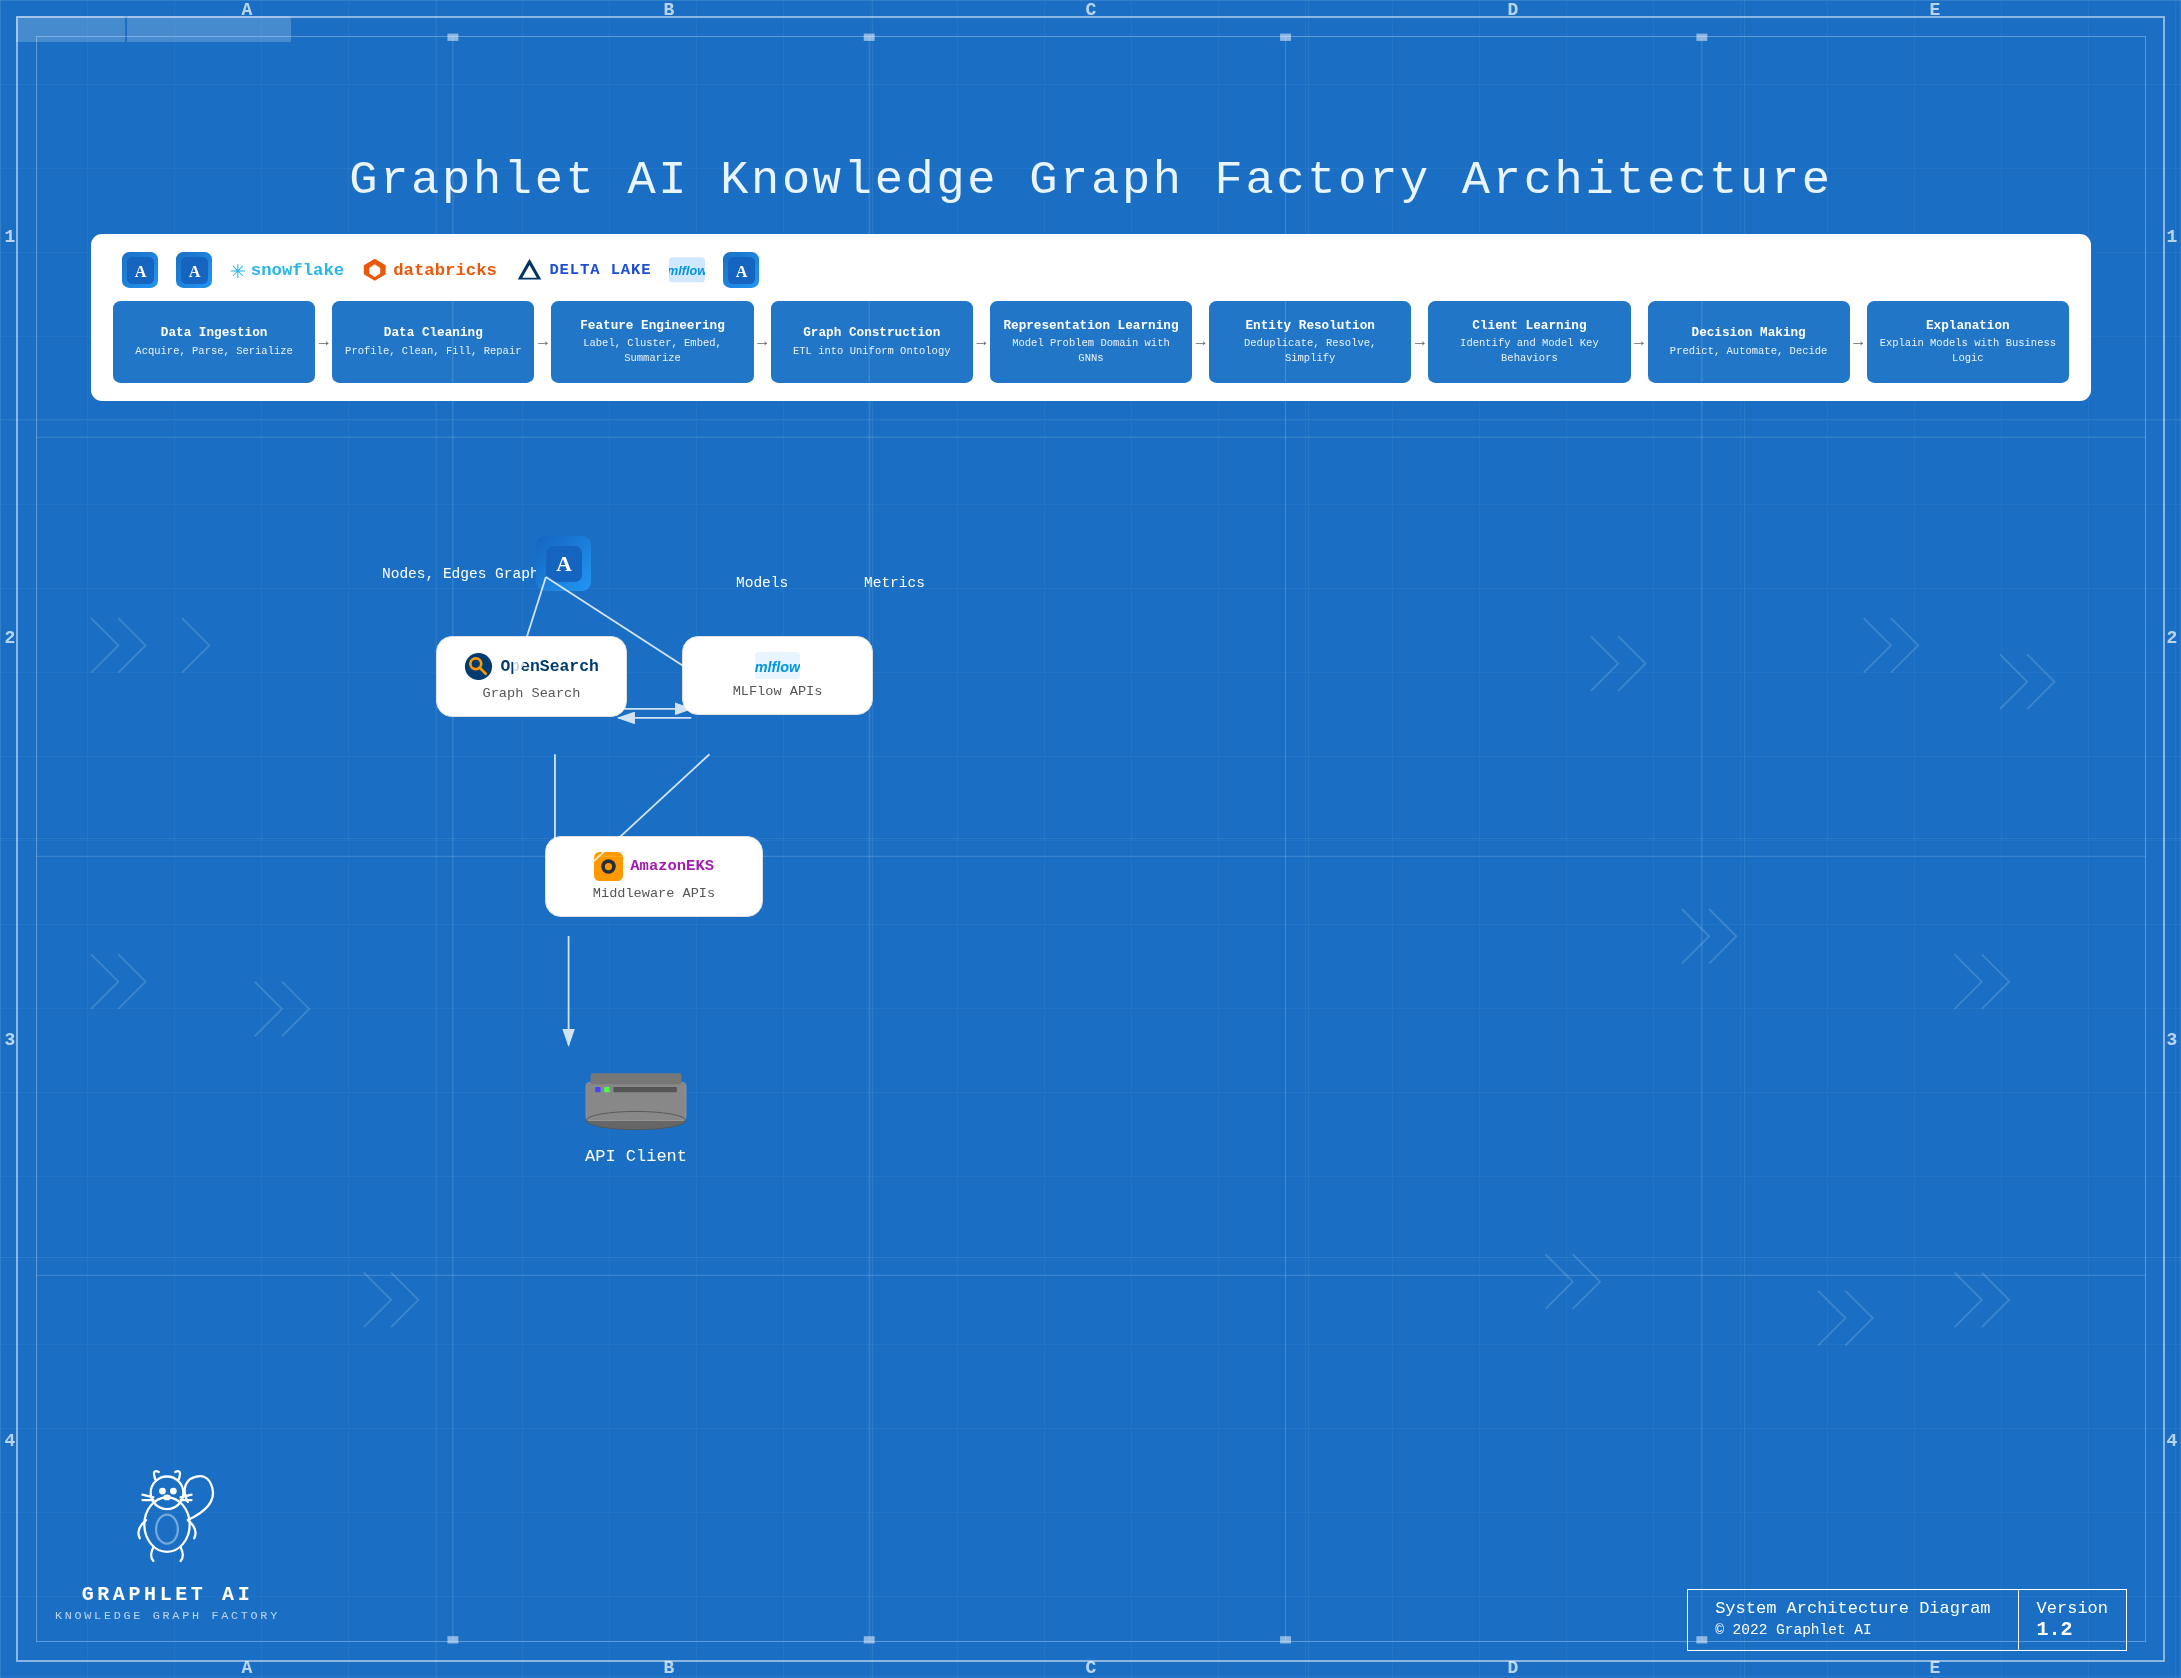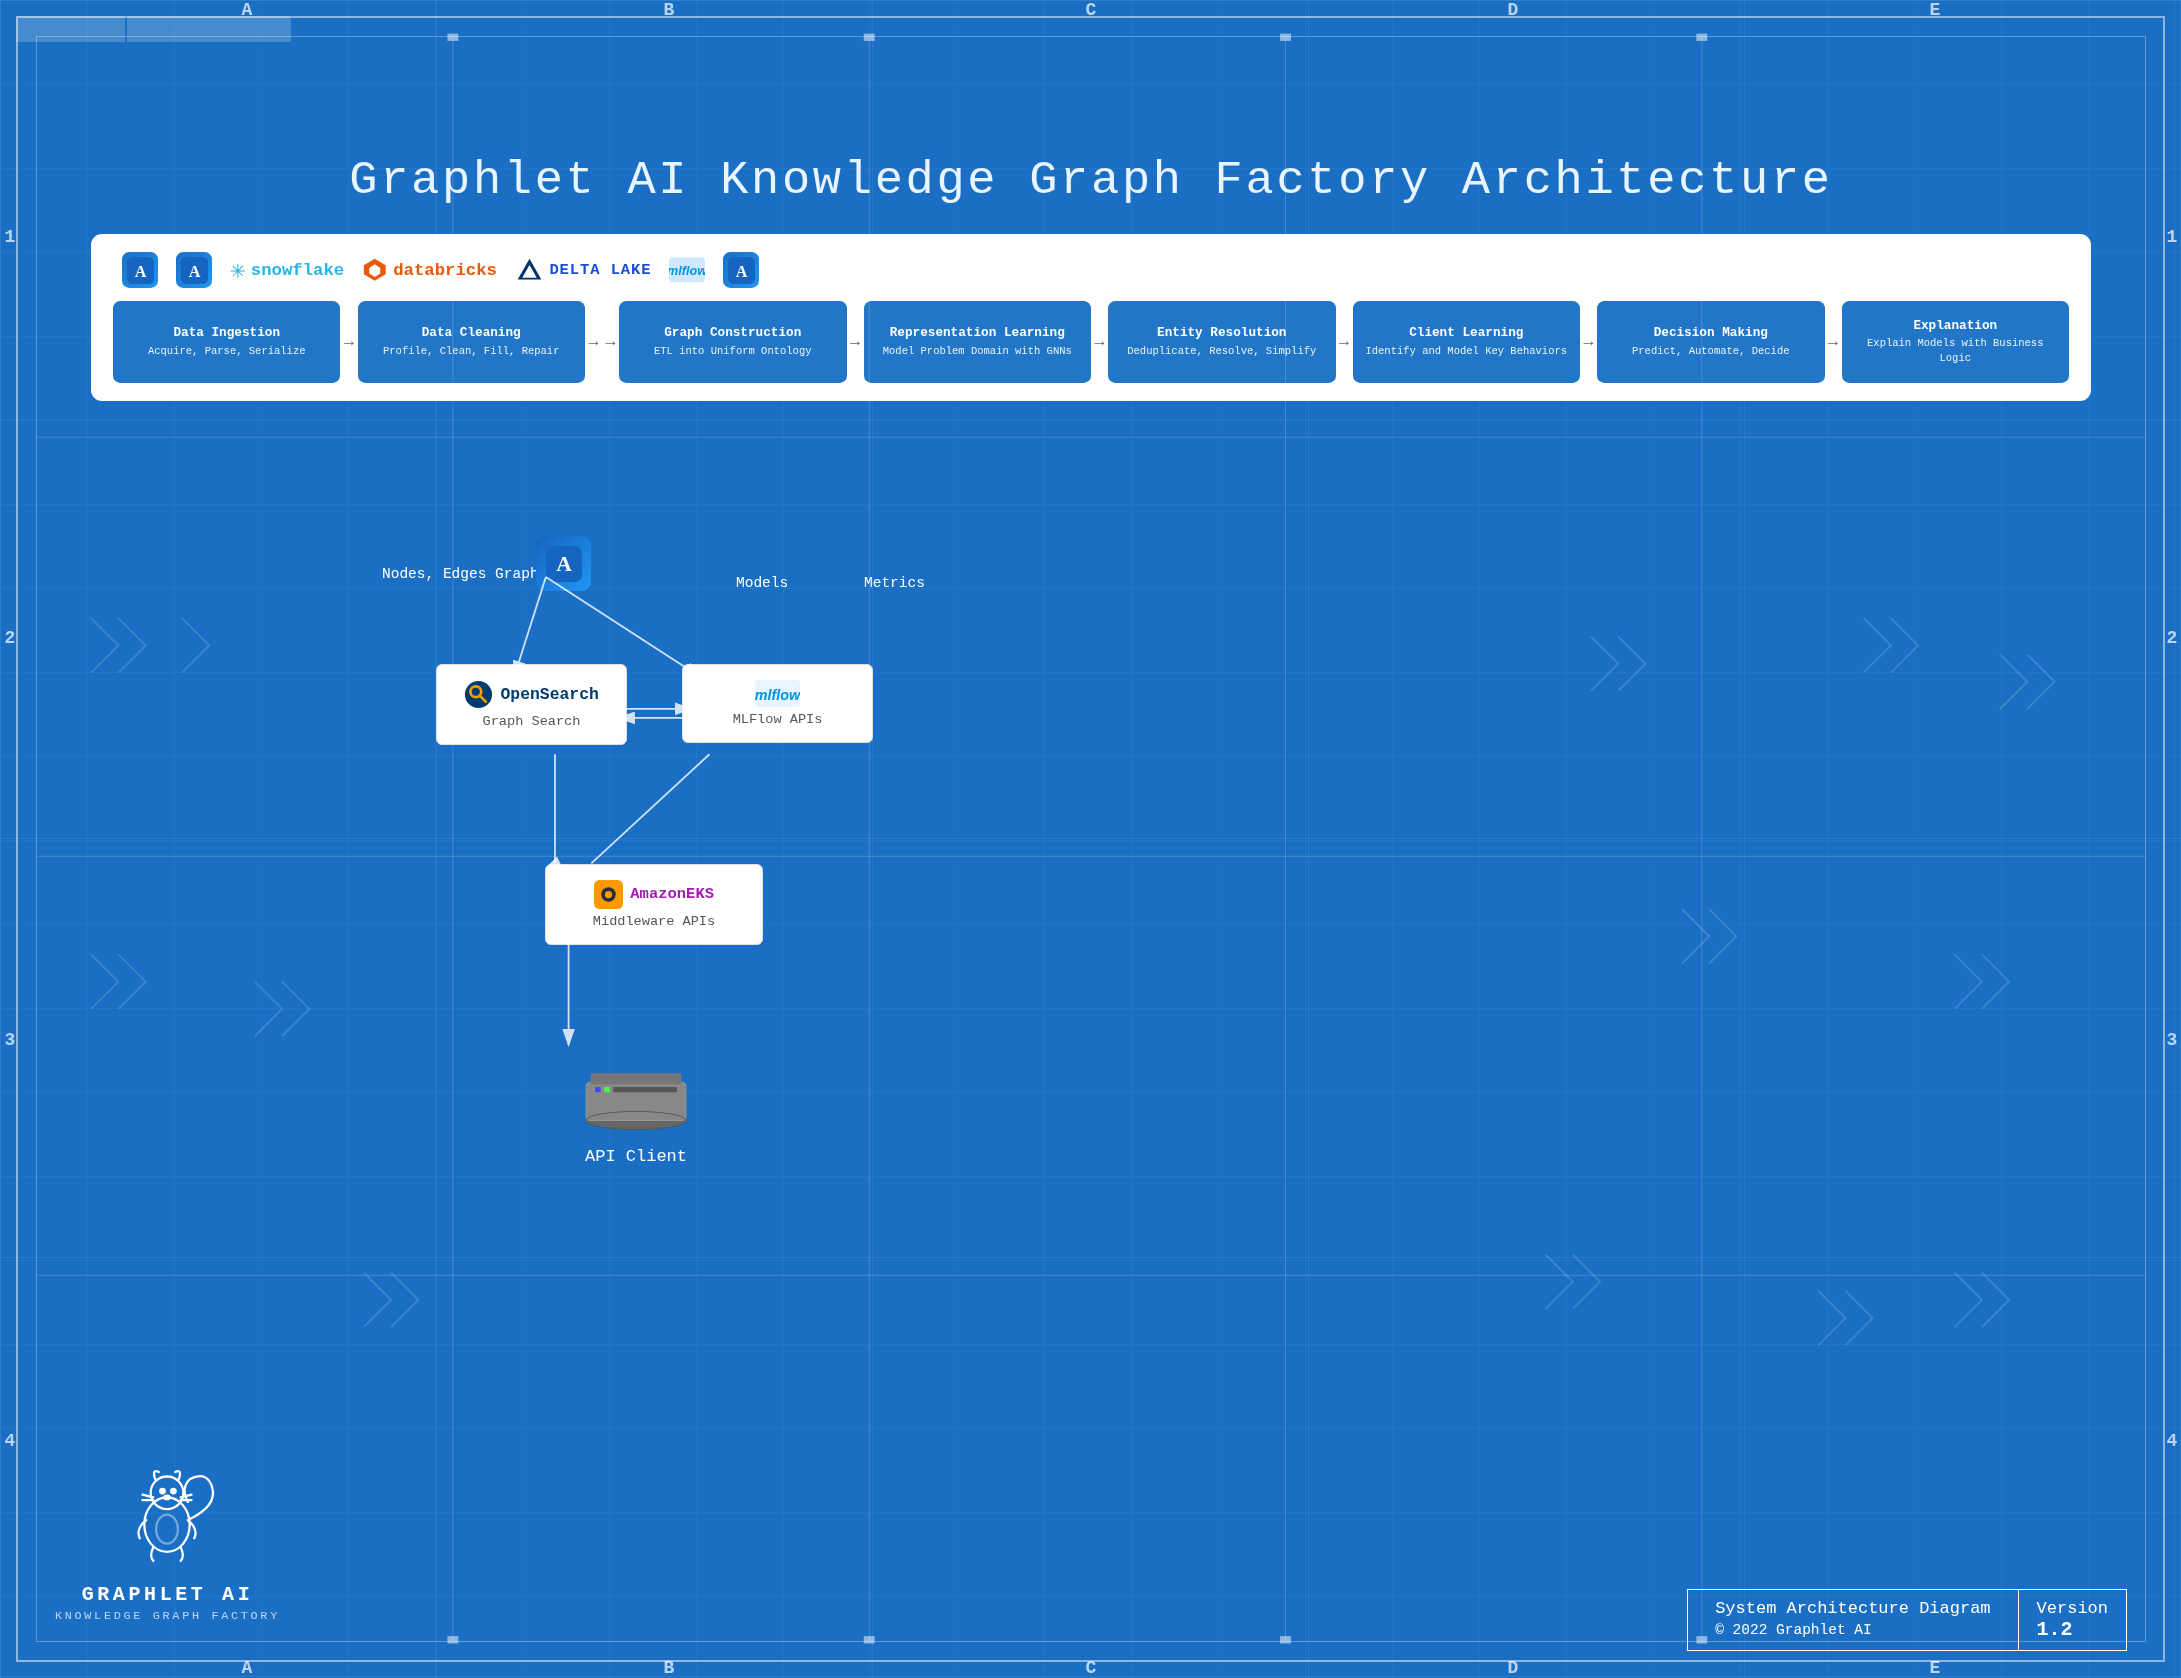--- a/index.html
+++ b/index.html
@@ -205,26 +205,25 @@
       justify-content: center;
       color: white;
       font-size: 20px;
       font-weight: bold;
       font-family: serif;
     }
 
     
     .service-box {
       background: white;
-      border-radius: 6px;
+      border-radius: 16px;
       border: 1.8px solid #e0e0e0;
       padding: 14.5px 18px;
       text-align: center;
       font-family: 'Courier New', monospace;
-      margin-top: 28px;
     }
 
     
     .opensearch-box {
       position: absolute;
       left: 327px;
       top: 164px;
       width: 182px;
     }
 
@@ -495,20 +494,24 @@
 
       <div class="pipeline-arrow">→</div>
 
       <div class="pipeline-step">
         <span class="step-title">Data Cleaning</span>
         <span class="step-sub">Profile, Clean, Fill, Repair</span>
       </div>
 
       <div class="pipeline-arrow">→</div>
 
+      <div class="pipeline-step">
+        <span class="step-title">Feature Engineering</span>
+        <span class="step-sub">Label, Cluster, Embed, Summarize</span>
+      </div>
 
       <div class="pipeline-arrow">→</div>
 
       <div class="pipeline-step">
         <span class="step-title">Graph Construction</span>
         <span class="step-sub">ETL into Uniform Ontology</span>
       </div>
 
       <div class="pipeline-arrow">→</div>
 

